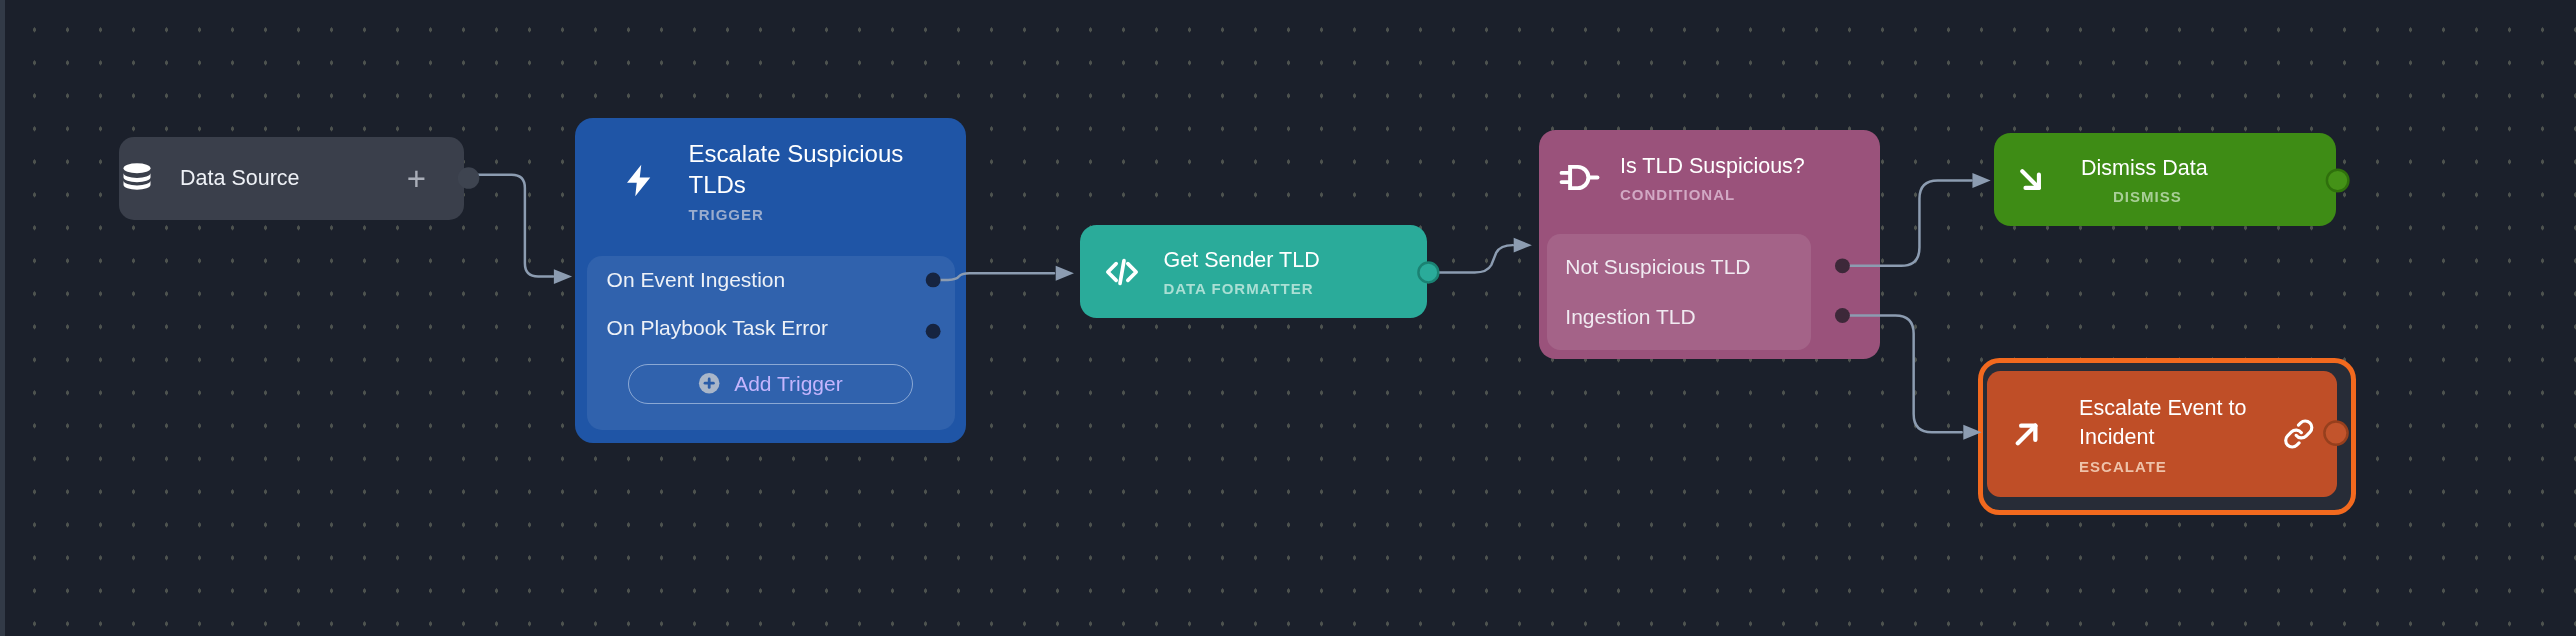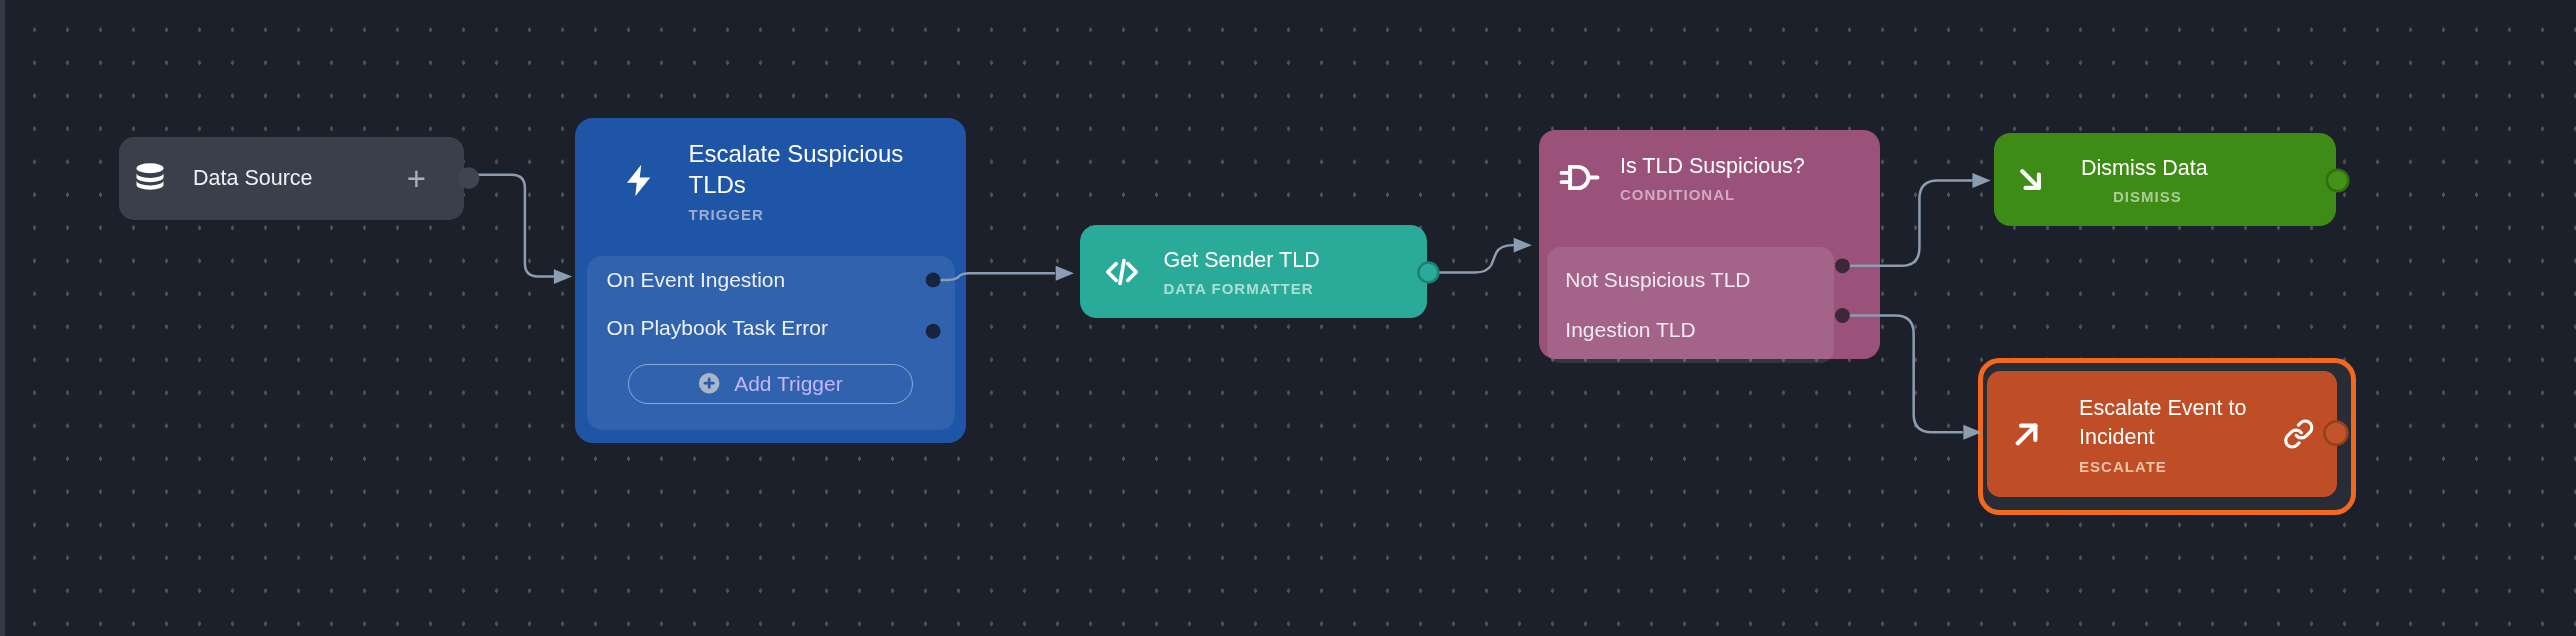--- a/index.html
+++ b/index.html
@@ -21,21 +21,21 @@
   .p-navy   { fill:#162440; }
   .p-plum   { fill:#3d2839; }
   .p-teal   { fill:var(--formatter); stroke:#1b8273; stroke-width:3; }
   .p-green  { fill:#449217; stroke:#2f700c; stroke-width:3; }
   .p-orange { fill:#c2542c; stroke:#963f1d; stroke-width:3; }
 
   .node { position:absolute; color:#fff; z-index:2; }
 
   
   .ds { left:119px; top:137px; width:345px; height:83px; background:var(--node-gray);
-        border-radius:15px; display:flex; align-items:center;padding-left:13px; }
+        border-radius:15px; display:flex; align-items:center; }
   .ds-label { margin-left:25px; font-size:21.5px; color:#eef1f6; }
   .ds-plus  { margin-left:auto; margin-right:38px; font-size:33px; line-height:1;
               color:#a9aeb8; cursor:pointer; }
 
   
   .title { font-size:21.5px; line-height:29px; color:#ffffff; }
   .type  { font-size:15px; font-weight:bold; letter-spacing:1px; margin-top:5.8px; }
 
   
   .trigger { left:575px; top:118px; width:391px; height:325px; background:var(--trigger); border-radius:18px; }
@@ -53,22 +53,22 @@
   
   .simple { display:flex; align-items:center; border-radius:16.6px; }
   .formatter { left:1080px; top:225px; width:347px; height:93px; background:var(--formatter); }
   .formatter .ic { margin-left:21.5px; }
   .formatter .txt { margin-left:22px; }
   .t-formatter { color:var(--type-formatter); }
 
   .conditional { left:1539px; top:130px; width:341px; height:229px; background:var(--conditional); border-radius:16.6px; }
   .conditional .head { display:flex; align-items:center; gap:18px; padding:21.5px 15px 0 18px; }
   .t-conditional { color:var(--type-conditional); }
-  .conditional .panel { left:8.3px; top:104px; width:287px; height:116px; background:rgba(255,255,255,.10);
-      border-radius:13.3px; padding-top:8.3px;margin-top:13px; }
+  .conditional .panel { left:8.3px; top:104px; width:264px; height:116px; background:rgba(255,255,255,.10);
+      border-radius:13.3px; padding-top:8.3px; }
   .conditional .row { padding-left:18px; color:#f0eaf1; height:50px; }
 
   .dismiss { left:1994px; top:133px; width:342px; height:93px; background:var(--dismiss); }
   .dismiss .ic { margin-left:18px; }
   .dismiss .txt { margin-left:31px; }
   .t-dismiss { color:var(--type-dismiss);margin-left:32px; }
 
   
   .ring { position:absolute; left:1978px; top:358px; width:378px; height:157px; z-index:2;
       border:5.8px solid var(--selection); border-radius:21.5px; background:var(--selection-gap); }

